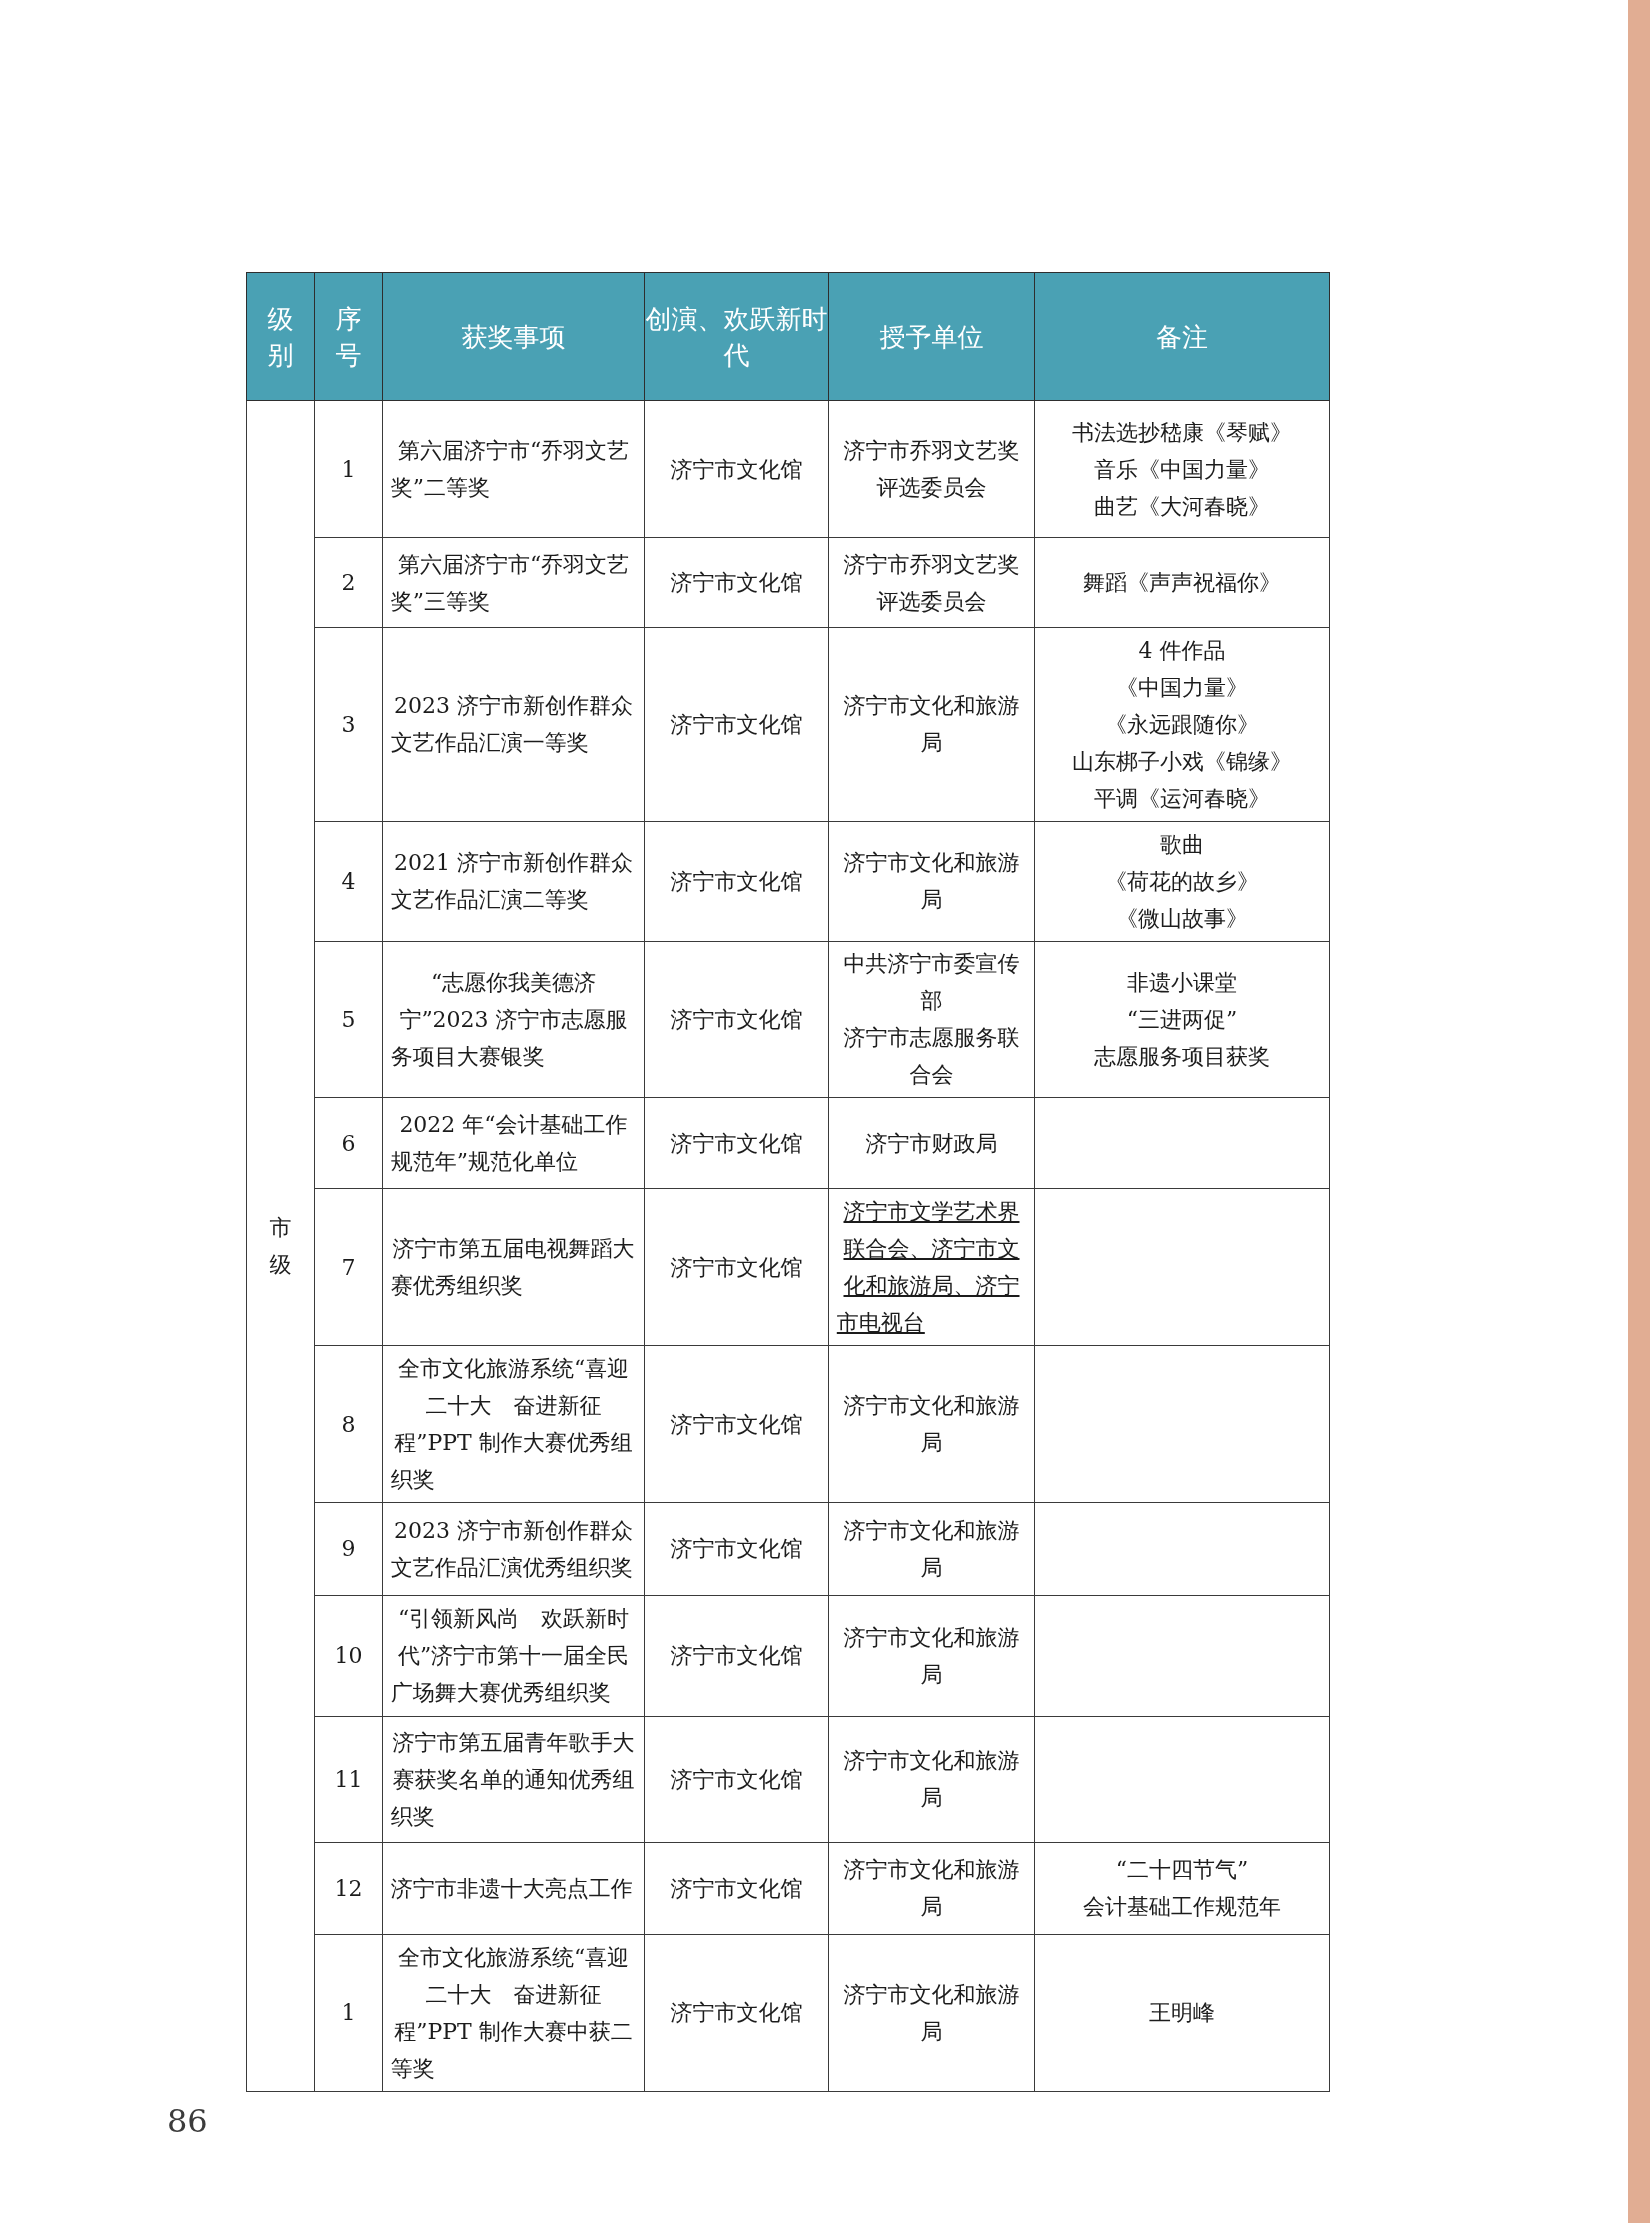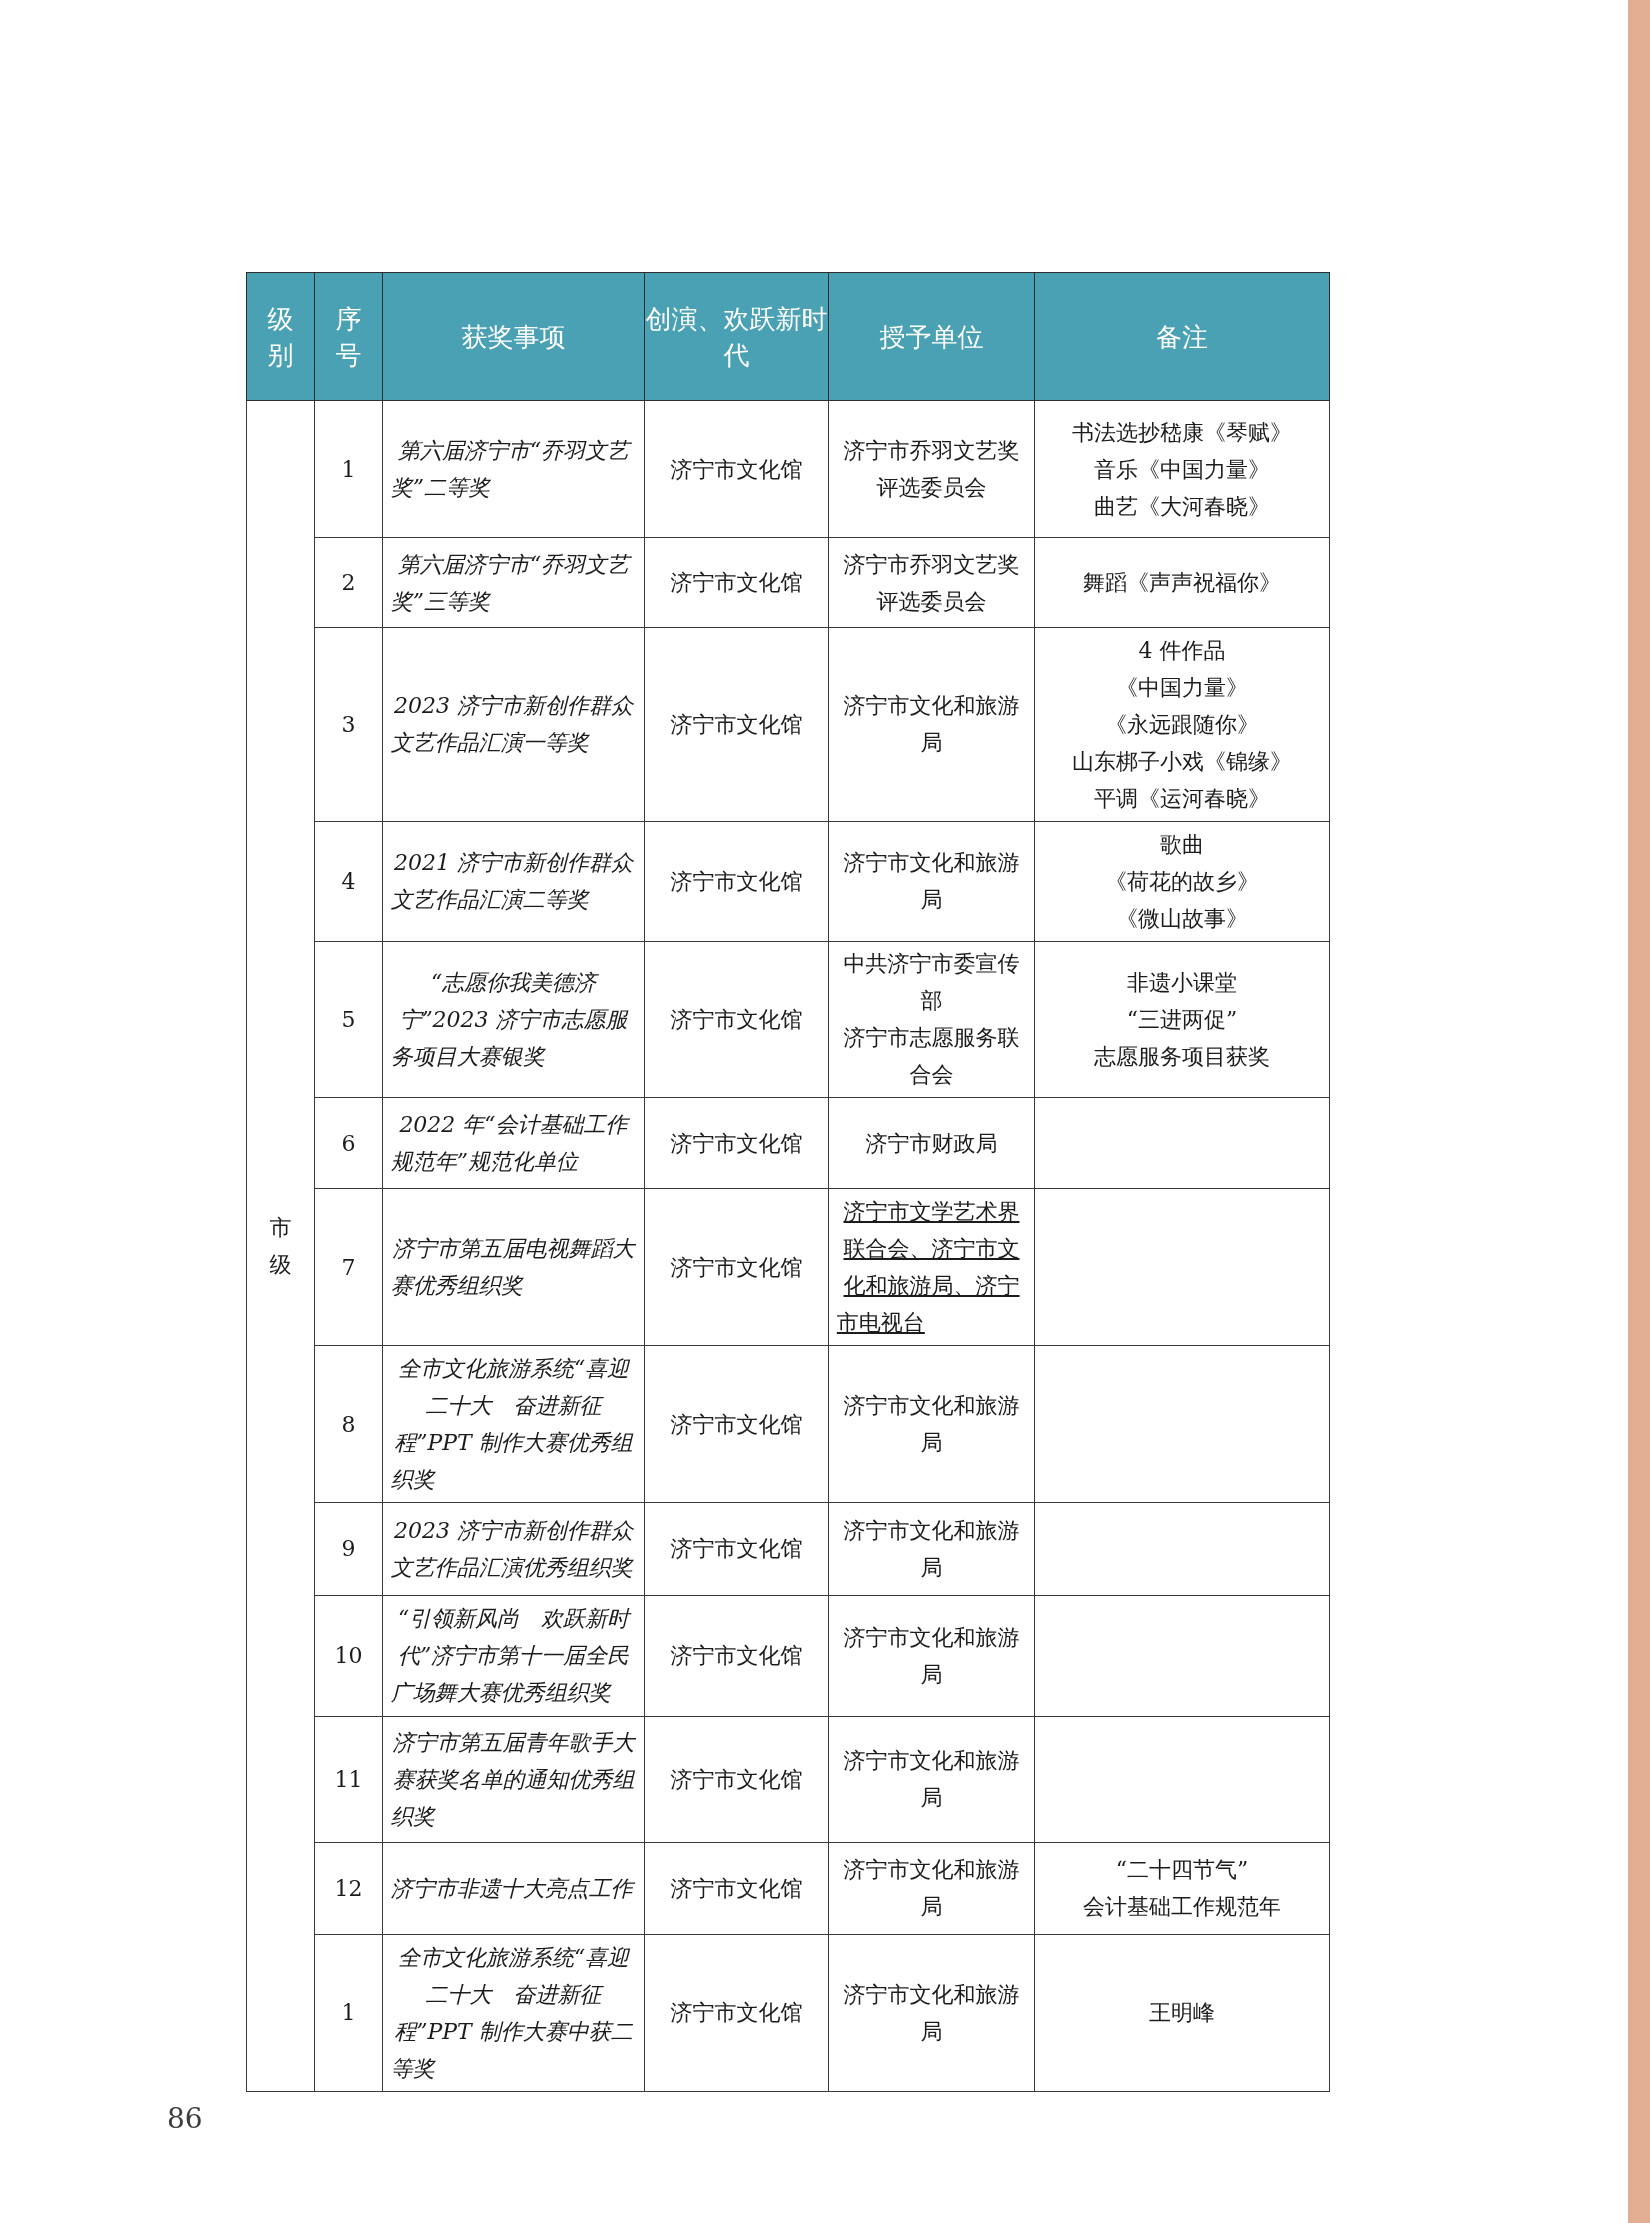--- a/index.html
+++ b/index.html
@@ -46,28 +46,27 @@
     text-align: center;
     vertical-align: middle;
     padding: 3.9px 7.8px;
     overflow: hidden;
   }
   td.cell-award {
     text-align: justify;
     text-align-last: left;
     font-size: 21.3px;
     padding: 3.9px 11.6px;
-    font-style: italic;
   }
   td.cell-level { white-space: pre-line; line-height: 41px; }
   .pre { white-space: pre-line; }
   .ta-left { text-align: left; text-align-last: left; text-decoration: underline; }
   .page-num {
     position: absolute; left: 167px; top: 2102px;
-    font-size: 28px; color: #3c3c3c;
+    font-size: 32px; color: #3c3c3c;
     font-family: "DejaVu Serif", serif;
   }
 </style>
 </head>
 <body>
 
 <div class="page">
 
   <table class="awards">
     <colgroup>

